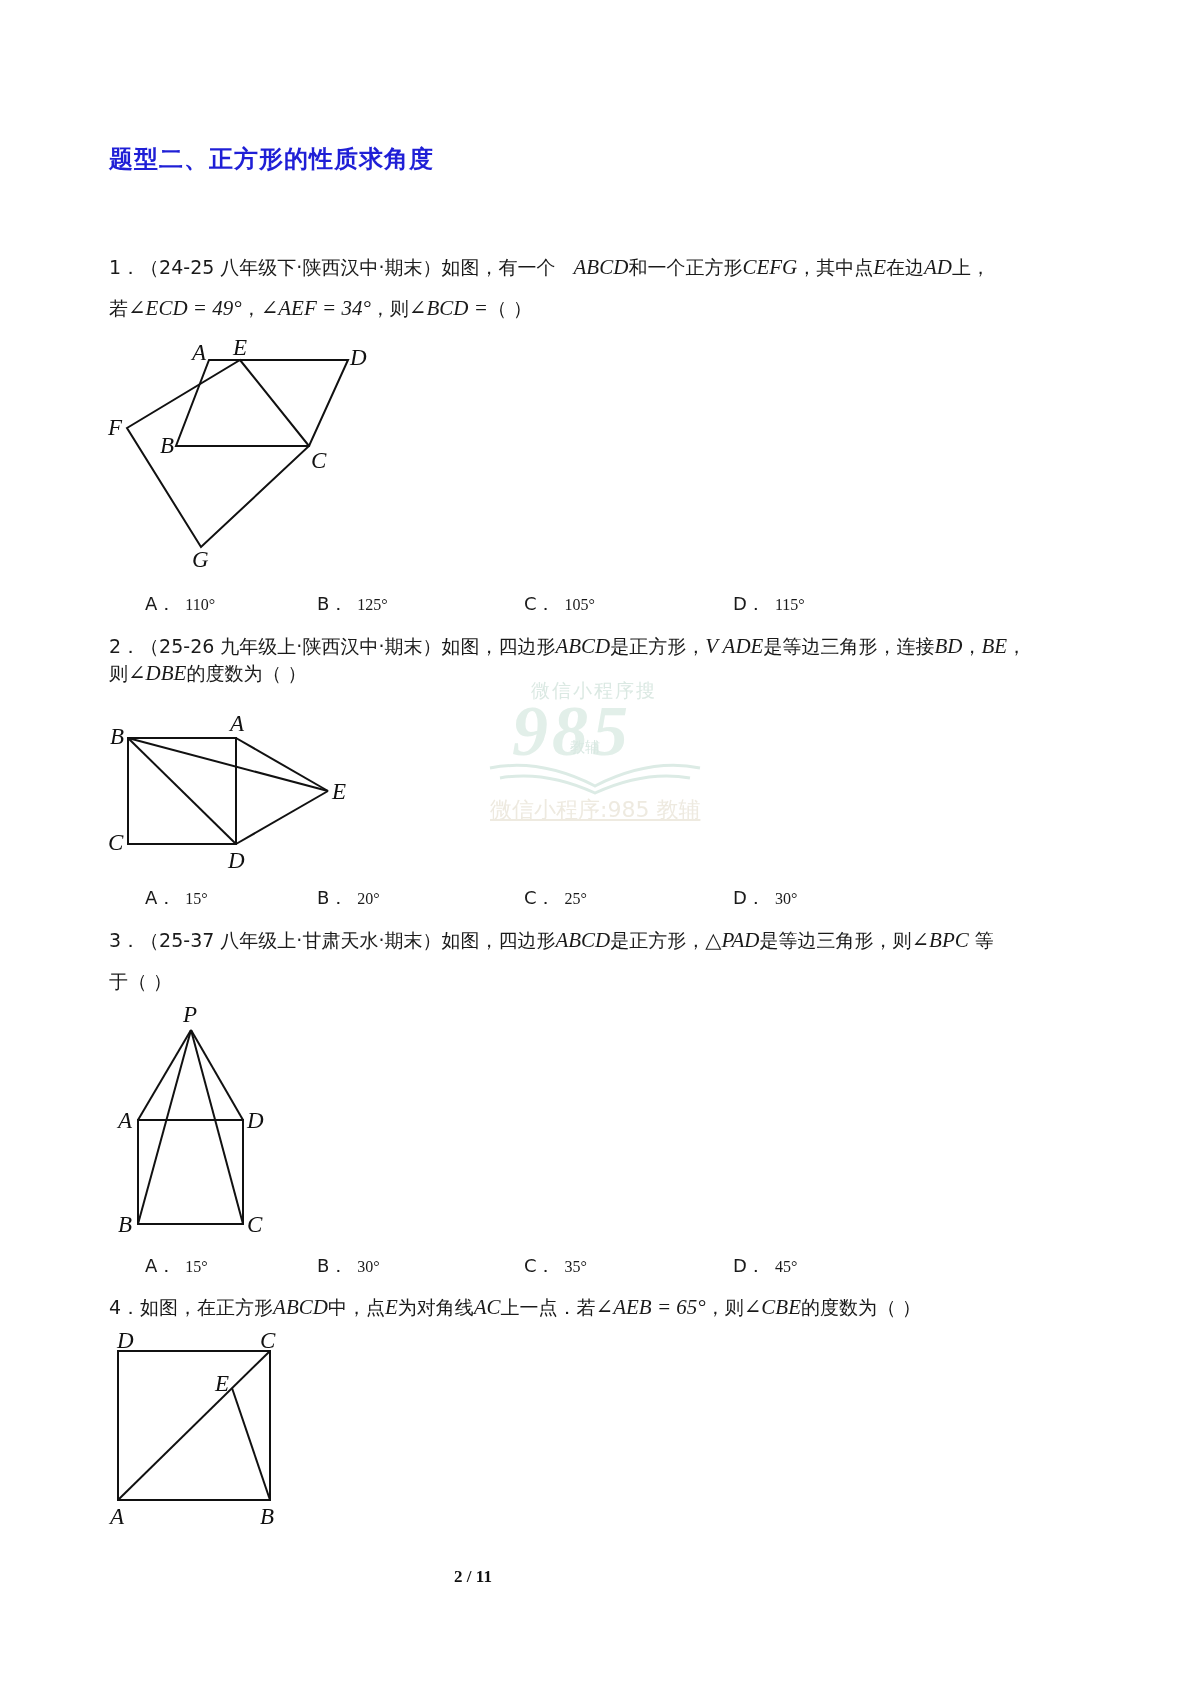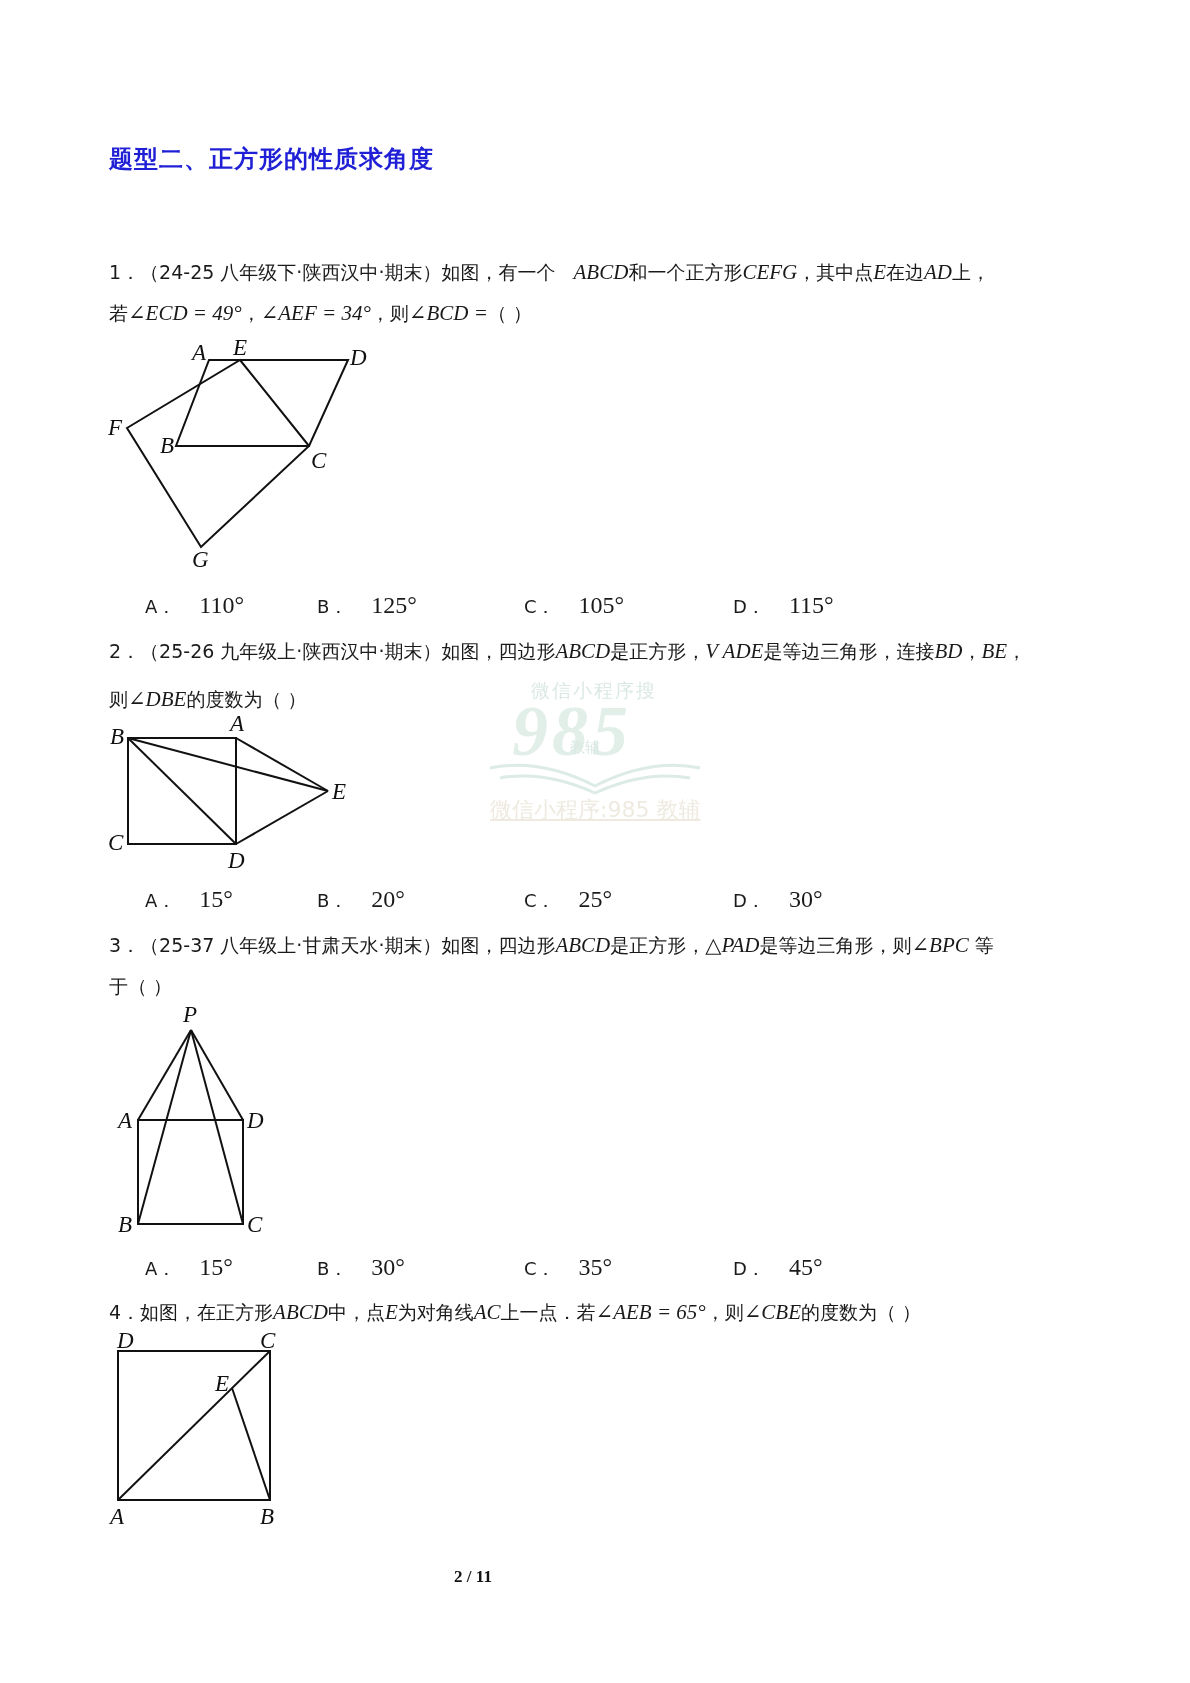--- a/index.html
+++ b/index.html
@@ -8,26 +8,26 @@
     font-family: "DejaVu Sans", "Liberation Sans", sans-serif;
     color: #111111;
   }
   .abs { position: absolute; }
   .section-title {
     left: 109px; top: 143px;
     font-size: 24px; font-weight: bold; color: #1f1fd6;
     letter-spacing: 1px;
   }
   .qline {
-    left: 109px; font-size: 19px; line-height: 34px; white-space: nowrap;
+    left: 109px; font-size: 19px; line-height: 24px; white-space: nowrap;
     color: #1a1a1a;
   }
   .math { font-family: "Liberation Serif", "DejaVu Serif", serif; font-style: italic; font-size: 21px; }
   .opt { font-size: 18px; color: #1a1a1a; white-space: nowrap; }
-  .opt .val { font-family: "Liberation Serif", "DejaVu Serif", serif; font-size: 24px; margin-left: 24px; }
+  .opt .val { font-family: "Liberation Serif", "DejaVu Serif", serif; font-size: 16px; margin-left: 10px; }
   svg text { font-family: "Liberation Serif", "DejaVu Serif", serif; font-style: italic; font-size: 23px; fill: #111; }
   .pagenum {
     left: 0; width: 946px; top: 1567px; text-align: center;
     font-family: "Liberation Serif", "DejaVu Serif", serif; font-weight: bold; font-size: 17px;
   }
   .wm-small { left: 523px; top: 678px; font-size: 19px; letter-spacing: 2px; color: #dbe9e3; margin-left: 8px; }
   .wm-big { left: 512px; top: 690px; font-family: "Liberation Serif", serif; font-style: italic; font-weight: bold; font-size: 72px; color: #e2efe9; letter-spacing: 4px; }
   .wm-tiny { left: 570px; top: 738px; font-size: 15px; color: #d9e8e2; }
   .wm-caption { left: 490px; top: 795px; font-size: 22px; color: #eeeae0; text-decoration: underline; }
 </style>
@@ -67,21 +67,21 @@
 </svg>
 
 <div class="abs opt" style="left:145px;top:592px"><span>A．</span><span class="val">110°</span></div>
 <div class="abs opt" style="left:317px;top:592px"><span>B．</span><span class="val">125°</span></div>
 <div class="abs opt" style="left:524px;top:592px"><span>C．</span><span class="val">105°</span></div>
 <div class="abs opt" style="left:733px;top:592px"><span>D．</span><span class="val">115°</span></div>
 
 <div class="abs qline" style="top:634px">
   <span>2．</span><span>（25-26 九年级上·陕西汉中·期末）</span><span>如图，四边形</span><span class="math">ABCD</span><span>是正方形，</span><span class="math">V ADE</span><span>是等边三角形，连接</span><span class="math">BD</span><span>，</span><span class="math">BE</span><span>，</span>
 </div>
-<div class="abs qline" style="top:682px">
+<div class="abs qline" style="top:661px">
   <span>则</span><span class="math">∠DBE</span><span>的度数为（    ）</span>
 </div>
 
 <svg class="abs" style="left:100px;top:712px" width="270" height="160">
   <g fill="none" stroke="#111" stroke-width="2">
     <polygon points="28,26 136,26 136,132 28,132"></polygon>
     <line x1="136" y1="26" x2="228" y2="79"></line>
     <line x1="136" y1="132" x2="228" y2="79"></line>
     <line x1="28" y1="26" x2="136" y2="132"></line>
     <line x1="28" y1="26" x2="228" y2="79"></line>

